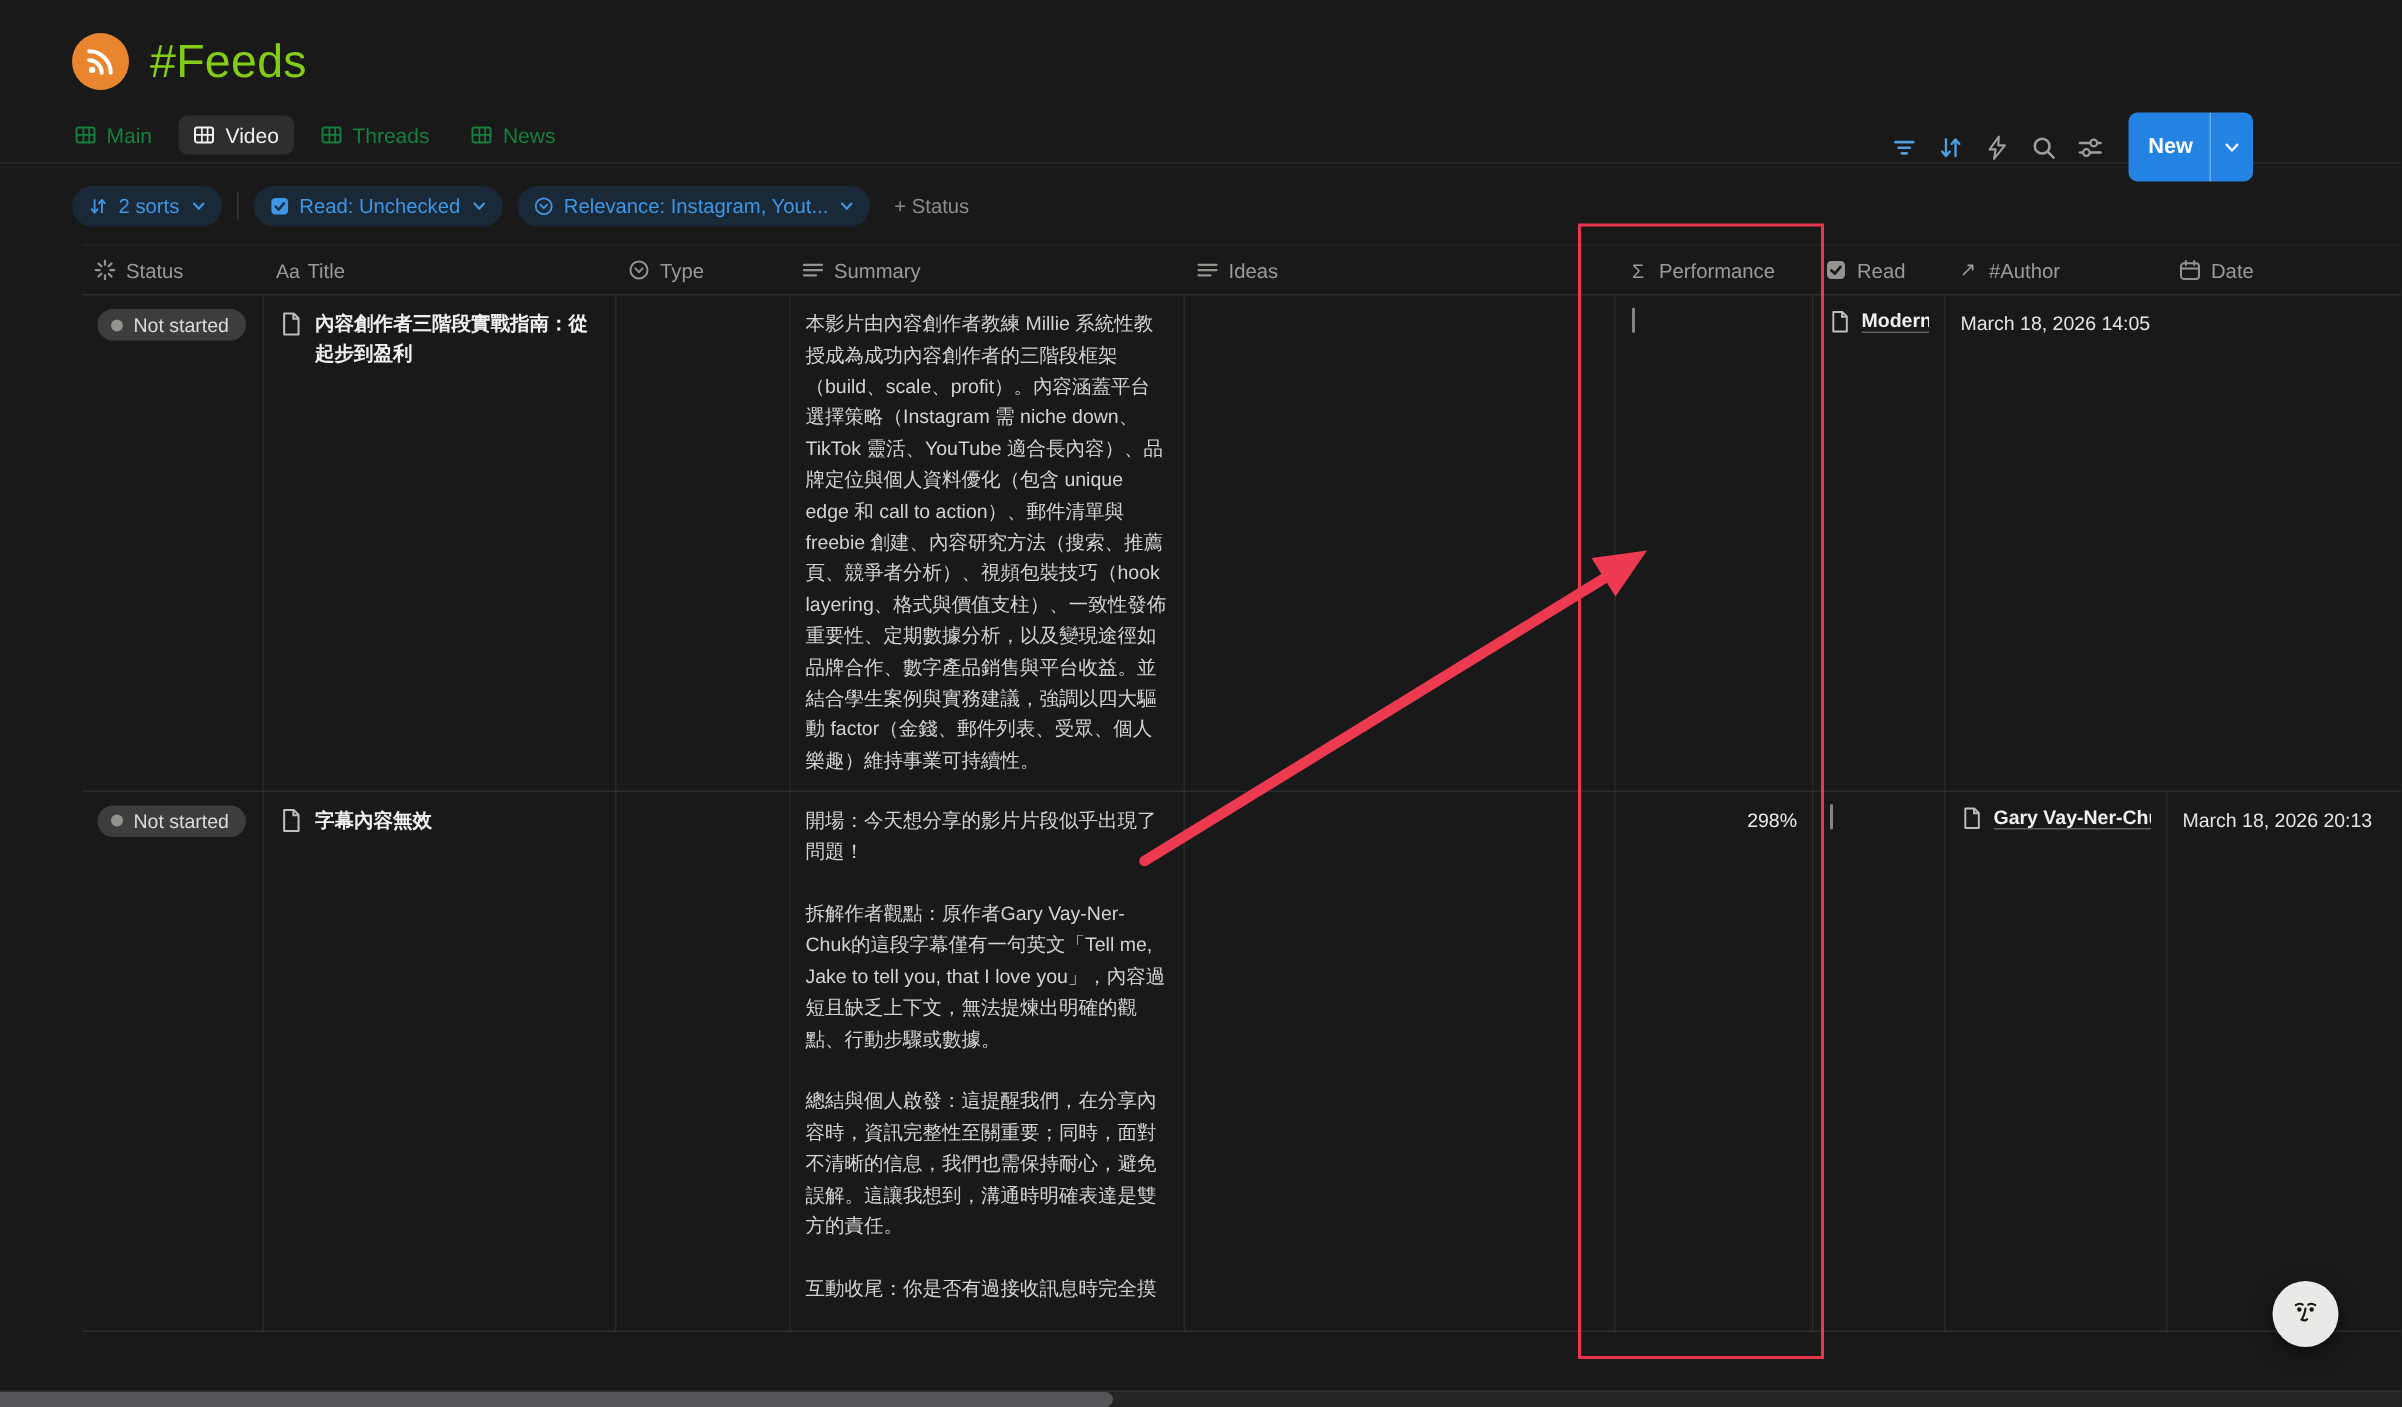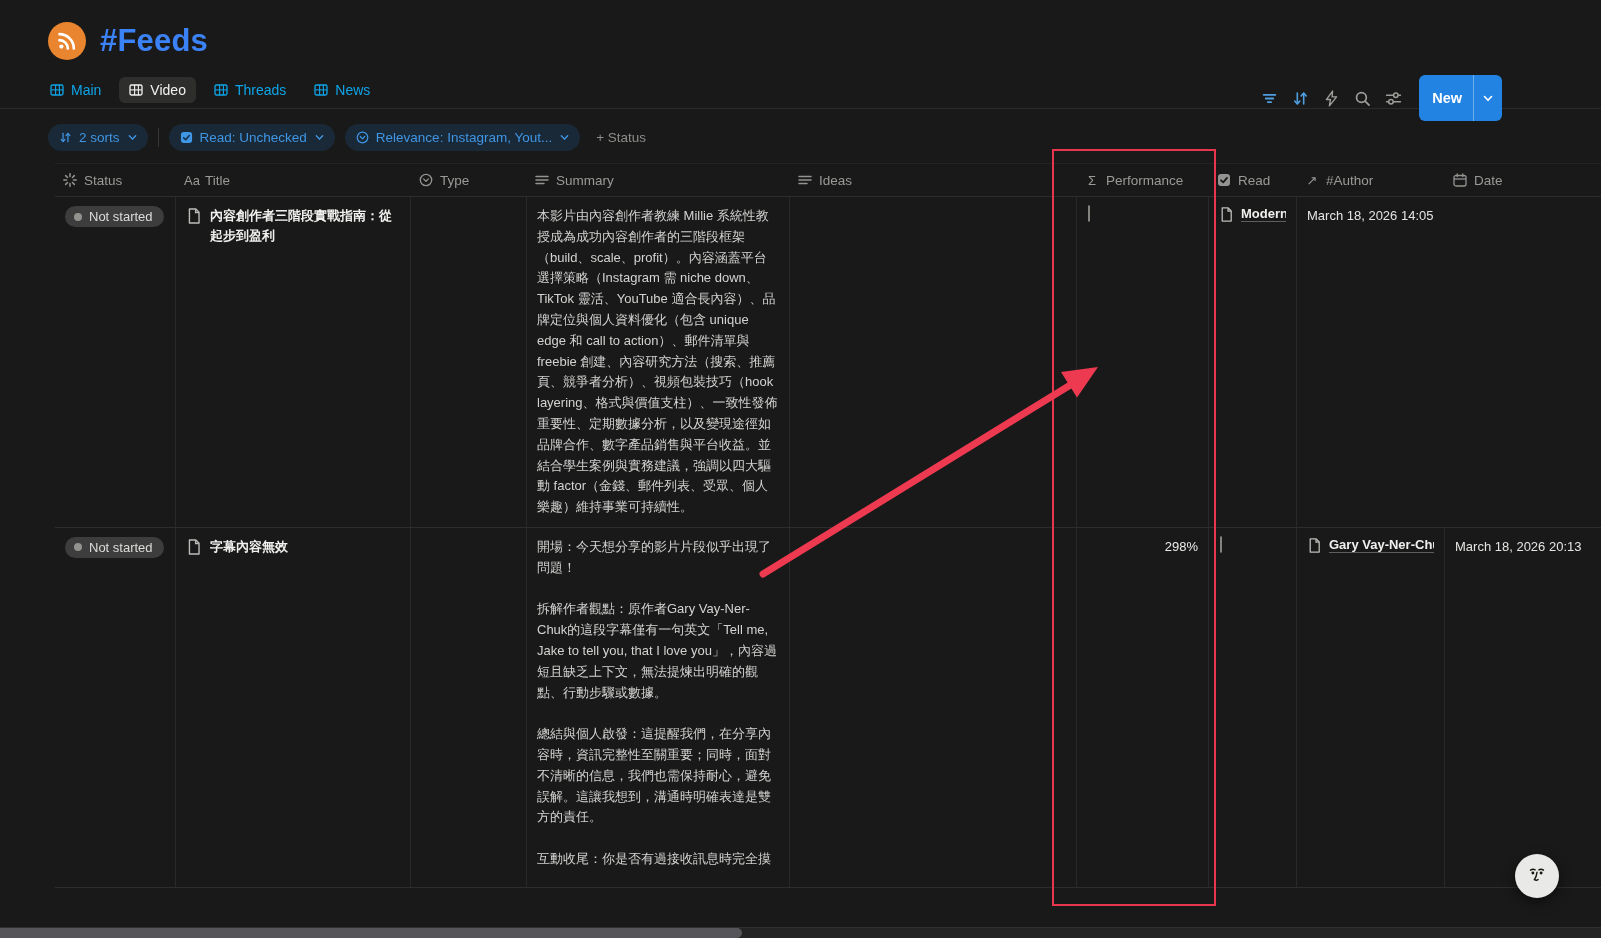--- a/index.html
+++ b/index.html
@@ -6,24 +6,24 @@
   body{
     width:1601px;height:938px;position:relative;overflow:hidden;
     background:#191919;color:#e6e6e4;
     font-family:"Liberation Sans","DejaVu Sans",sans-serif;
     -webkit-font-smoothing:antialiased;
   }
   svg{display:block}
   
   .page-header{display:flex;align-items:center;gap:14px;padding:22px 0 0 48px;height:38px}
   .rss-badge{width:38px;height:38px;border-radius:50%;background:#e9852e;display:flex;align-items:center;justify-content:center;color:#fff;flex:none}
-  .page-title{font-size:31px;font-weight:700;color:#3b82f6;letter-spacing:.2px;line-height:38px}
+  .page-title{font-size:31px;font-weight:400;color:#84cc16;letter-spacing:.2px;line-height:38px}
   
   .tabs-wrap{position:relative;margin-top:12px;height:36px;display:flex;align-items:center;padding-left:40px;border-bottom:1px solid rgba(255,255,255,.08)}
-  .tab{display:inline-flex;align-items:center;gap:7px;padding:5px 10px;border-radius:6px;color:#0ea5e9;font-size:14px;font-weight:500;margin-right:8px;cursor:pointer}
+  .tab{display:inline-flex;align-items:center;gap:7px;padding:5px 10px;border-radius:6px;color:#15803d;font-size:14px;font-weight:500;margin-right:8px;cursor:pointer}
   .tab.active{background:#2e2e2c;color:#f2f2f0;font-weight:400}
   .tab .ticon{width:14px;height:14px;flex:none}
   
   .toolbar{position:absolute;right:99px;top:3px;display:flex;align-items:center;gap:14px}
   .tb-icon{width:17px;height:17px;color:#9e9e9b;cursor:pointer}
   .tb-icon.blue{color:#4f9fe0}
   .new-btn{display:flex;align-items:stretch;background:#2383e2;border-radius:6px;overflow:hidden;color:#fff;height:46px;margin-left:3px;cursor:pointer}
   .new-main{display:flex;align-items:center;padding:0 11px 0 13px;font-size:14.5px;font-weight:700}
   .new-chev{display:flex;align-items:center;padding:0 9px;border-left:1px solid rgba(255,255,255,.35)}
   .new-chev svg{width:10px;height:7px}

